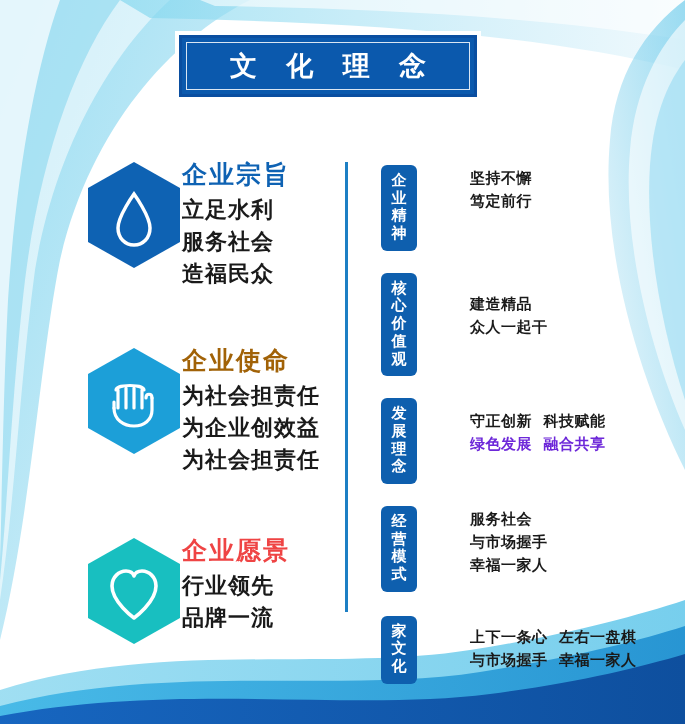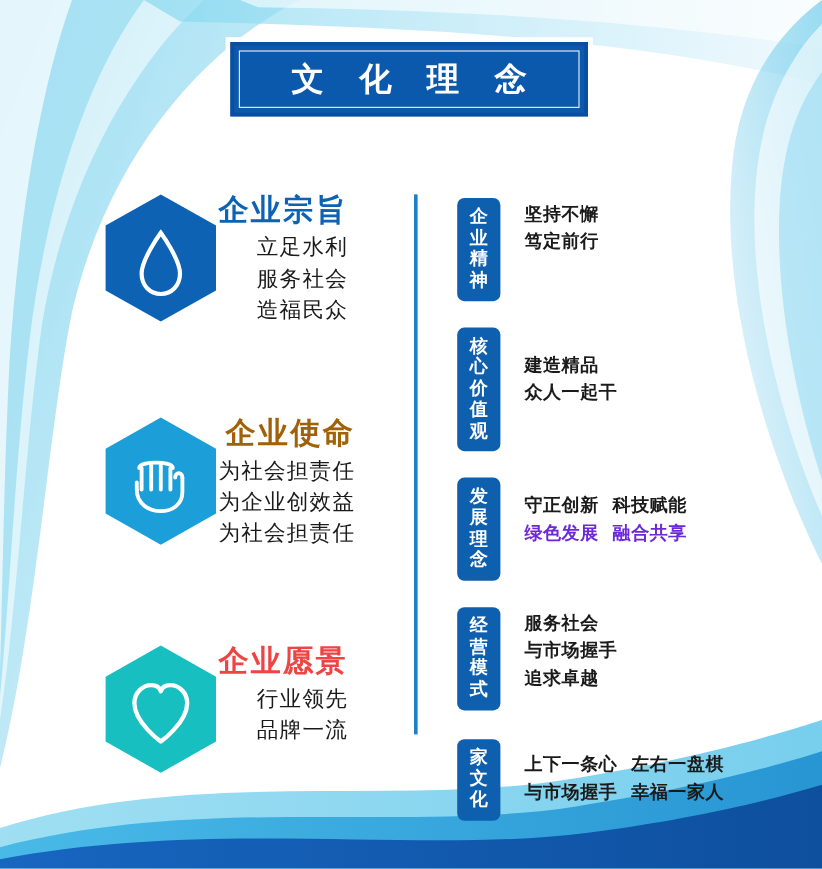--- a/index.html
+++ b/index.html
@@ -19,21 +19,21 @@
   }
   .bg-svg {
     position: absolute;
     left: 0; top: 0;
     width: 685px;
     height: 724px;
   }
   
   .title-box {
     position: absolute;
-    left: 192px;
+    left: 179px;
     top: 35px;
     width: 292px;
     height: 56px;
     border: 3px solid #0a4ea0;
     background: #0b59ad;
     box-shadow: 0 0 0 4px #ffffff;
     display: flex;
     align-items: center;
     justify-content: center;
   }
@@ -54,21 +54,20 @@
   
   .left-col {
     position: absolute;
     left: 60px;
     top: 160px;
     width: 290px;
   }
   .left-block {
     position: relative;
     height: 160px;
-    text-align: right;
   }
   .hexwrap {
     position: absolute;
     left: 26px;
     top: 0;
     width: 96px;
     height: 110px;
   }
   .hex {
     width: 96px;
@@ -81,22 +80,22 @@
     top: 0;
   }
   .left-heading {
     font-size: 25px;
     font-weight: bold;
     letter-spacing: 2px;
     margin: 0 0 4px 0;
     line-height: 1.2;
   }
   .left-line {
-    font-size: 18px;
-    font-weight: normal;
+    font-size: 22px;
+    font-weight: bold;
     color: #1a1a1a;
     line-height: 1.45;
     letter-spacing: 1px;
   }
   
   .divider {
     position: absolute;
     left: 345px;
     top: 162px;
     width: 3px;
@@ -127,20 +126,21 @@
     font-weight: bold;
     line-height: 1.18;
     padding: 7px 2px 8px 2px;
     letter-spacing: 0;
     box-sizing: border-box;
   }
   .tag span { display: block; }
   .right-lines {
     padding-left: 20px;
     padding-top: 2px;
+    margin-left: 33px;
   }
   .right-line {
     font-size: 15px;
     font-weight: bold;
     color: #1a1a1a;
     line-height: 1.55;
     white-space: pre;
     letter-spacing: 0.5px;
   }
   .right-line.green { color: #6d28d9; }
@@ -307,21 +307,21 @@
     <div class="right-row" style="margin-bottom:24px">
       <div class="tag">
         <span>经</span>
         <span>营</span>
         <span>模</span>
         <span>式</span>
       </div>
       <div class="right-lines">
         <div class="right-line">服务社会</div>
         <div class="right-line">与市场握手</div>
-        <div class="right-line">追求卓越</div>
+        <div class="right-line">幸福一家人</div>
       </div>
     </div>
 
     <div class="right-row">
       <div class="tag">
         <span>家</span>
         <span>文</span>
         <span>化</span>
       </div>
       <div class="right-lines" style="padding-top:10px">

